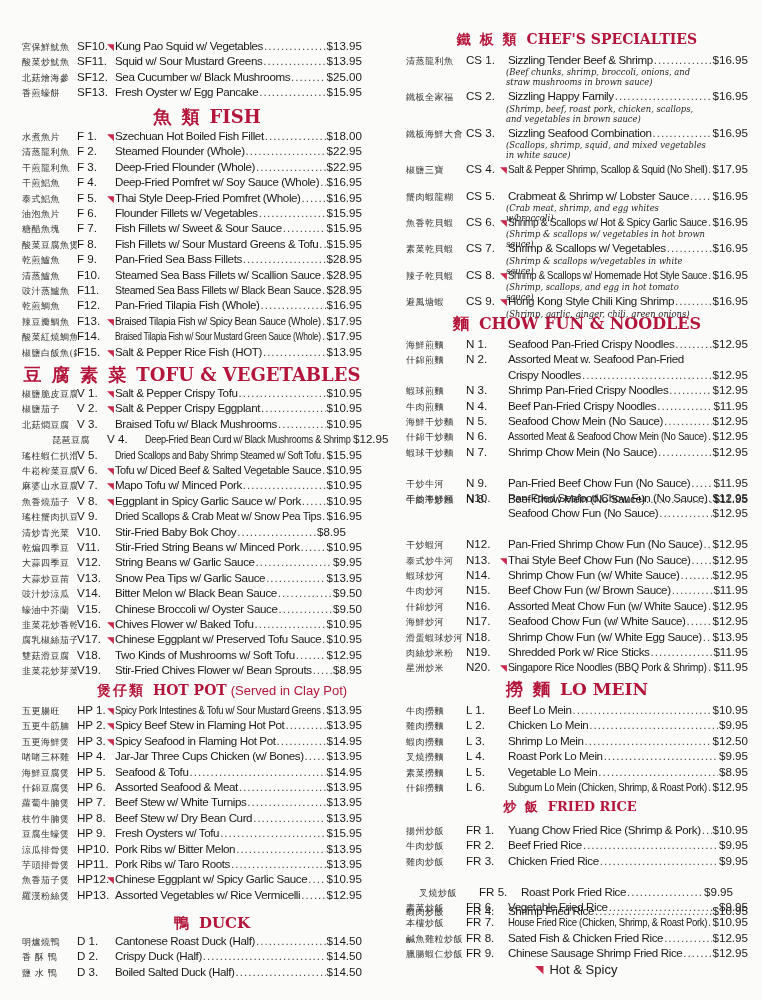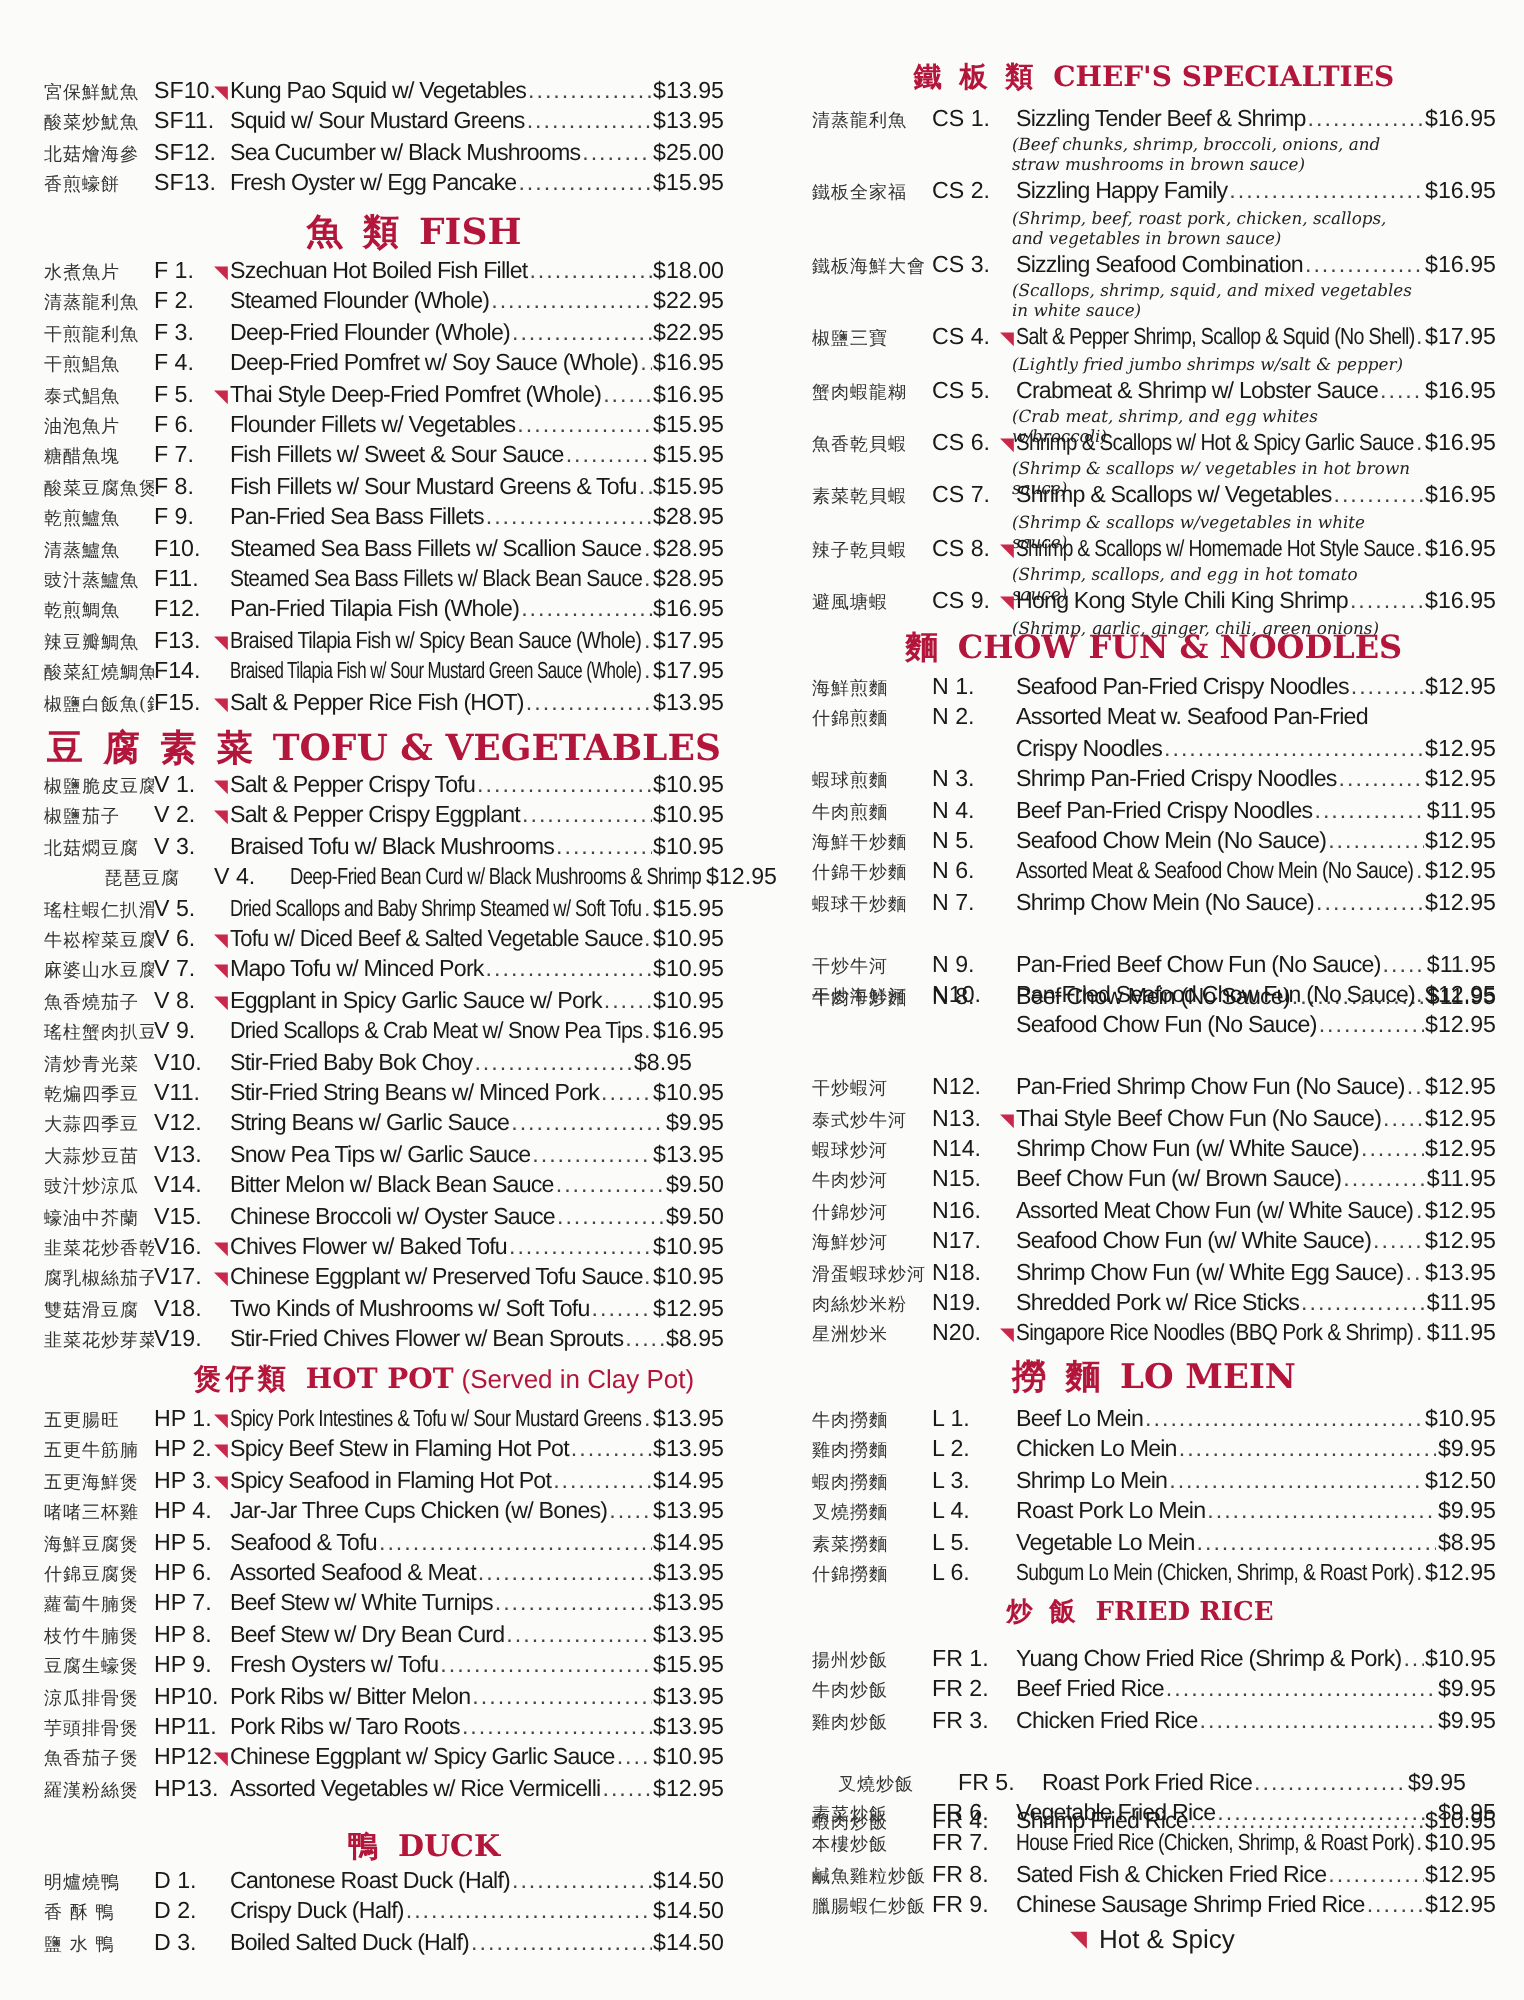--- a/index.html
+++ b/index.html
@@ -620,21 +620,20 @@
       </div>
       <div class="r" style="position: absolute; left: 0px; right: 0px; top: 161.2px;">
         <div class="row">
           <span class="zh">椒鹽三寶</span>
           <span class="code">CS 4.</span>
           <span class="pep">◥</span>
           <span class="name" style="display: inline-block; transform: scaleX(0.847); transform-origin: left center; width: 199px;">Salt &amp; Pepper Shrimp, Scallop &amp; Squid (No Shell)</span>
           <span class="dots"></span>
           <span class="price">$17.95</span>
         </div>
-        <div class="desc">(Lightly fried jumbo shrimps w/salt &amp; pepper)</div>
       </div>
       <div class="r" style="position: absolute; left: 0px; right: 0px; top: 187.6px;">
         <div class="row">
           <span class="zh">蟹肉蝦龍糊</span>
           <span class="code">CS 5.</span>
           <span class="pep"></span>
           <span class="name">Crabmeat &amp; Shrimp w/ Lobster Sauce</span>
           <span class="dots"></span>
           <span class="price">$16.95</span>
         </div>

